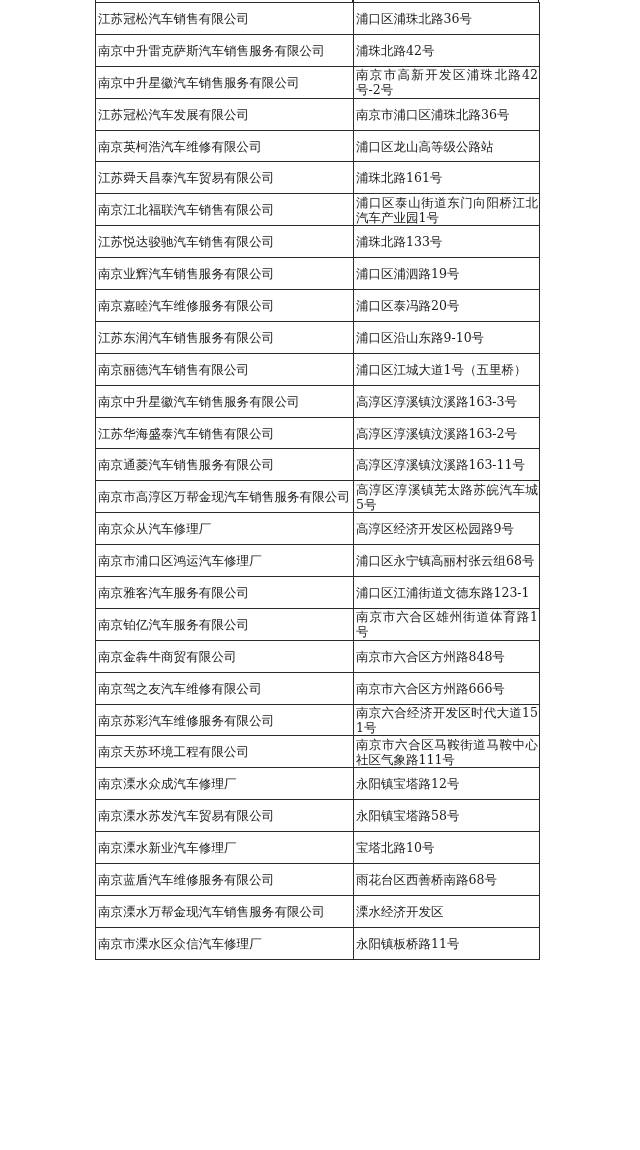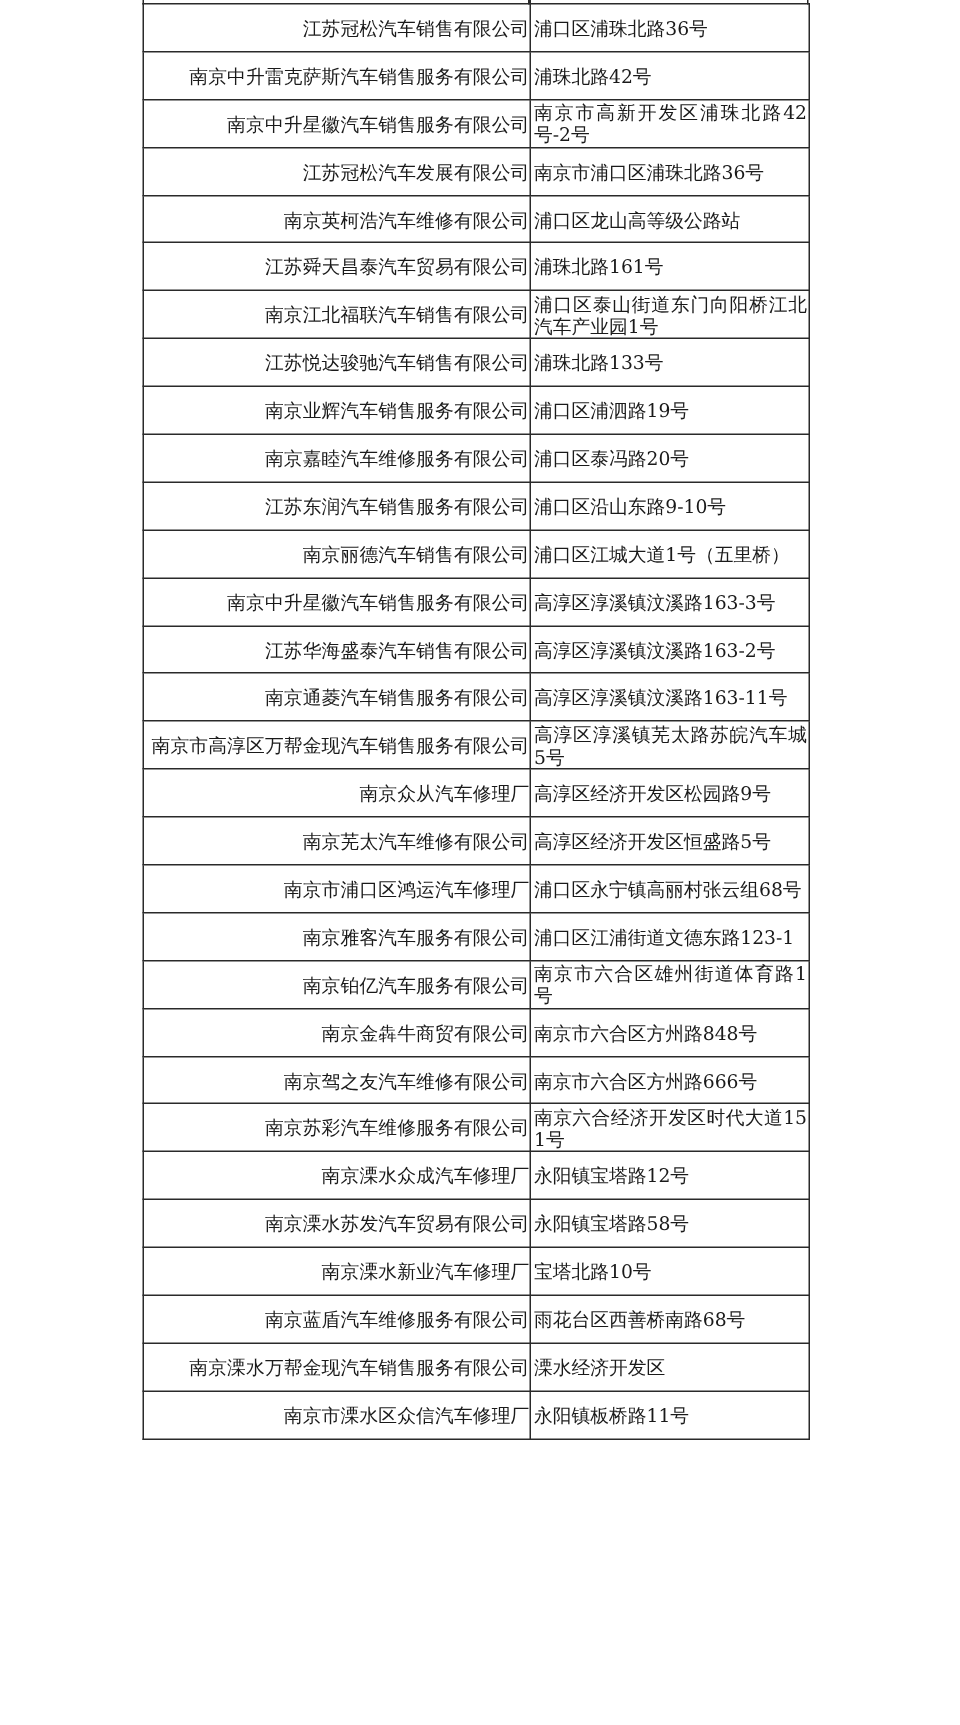--- a/index.html
+++ b/index.html
@@ -37,21 +37,21 @@
     vertical-align: middle;
     overflow: hidden;
     word-break: break-all;
     letter-spacing: 0;
   }
   td.addr.justify {
     text-align: justify;
     text-align-last: left;
     padding-right: 1px;
   }
-  td.name { letter-spacing: 0.1px; text-align: right; }
+  td.name { letter-spacing: 0.1px; }
   .top-stub {
     position: absolute;
     left: 95px;
     top: 0;
     width: 444px;
     height: 3px;
     border-left: 1.5px solid #2a2a2a;
     border-right: 1.5px solid #2a2a2a;
     box-sizing: border-box;
   }
@@ -140,24 +140,20 @@
         </tr>
         <tr>
           <td class="name">南京市高淳区万帮金现汽车销售服务有限公司</td>
           <td class="addr justify">高淳区淳溪镇芜太路苏皖汽车城5号</td>
         </tr>
         <tr>
           <td class="name">南京众从汽车修理厂</td>
           <td class="addr">高淳区经济开发区松园路9号</td>
         </tr>
         <tr>
-          <td class="name">南京芜太汽车维修有限公司</td>
-          <td class="addr">高淳区经济开发区恒盛路5号</td>
-        </tr>
-        <tr>
           <td class="name">南京市浦口区鸿运汽车修理厂</td>
           <td class="addr">浦口区永宁镇高丽村张云组68号</td>
         </tr>
         <tr>
           <td class="name">南京雅客汽车服务有限公司</td>
           <td class="addr">浦口区江浦街道文德东路123-1</td>
         </tr>
         <tr>
           <td class="name">南京铂亿汽车服务有限公司</td>
           <td class="addr justify">南京市六合区雄州街道体育路1号</td>
@@ -166,20 +162,24 @@
           <td class="name">南京金犇牛商贸有限公司</td>
           <td class="addr">南京市六合区方州路848号</td>
         </tr>
         <tr>
           <td class="name">南京驾之友汽车维修有限公司</td>
           <td class="addr">南京市六合区方州路666号</td>
         </tr>
         <tr>
           <td class="name">南京苏彩汽车维修服务有限公司</td>
           <td class="addr justify">南京六合经济开发区时代大道151号</td>
+        </tr>
+        <tr>
+          <td class="name">南京天苏环境工程有限公司</td>
+          <td class="addr justify">南京市六合区马鞍街道马鞍中心社区气象路111号</td>
         </tr>
         <tr>
           <td class="name">南京溧水众成汽车修理厂</td>
           <td class="addr">永阳镇宝塔路12号</td>
         </tr>
         <tr>
           <td class="name">南京溧水苏发汽车贸易有限公司</td>
           <td class="addr">永阳镇宝塔路58号</td>
         </tr>
         <tr>

